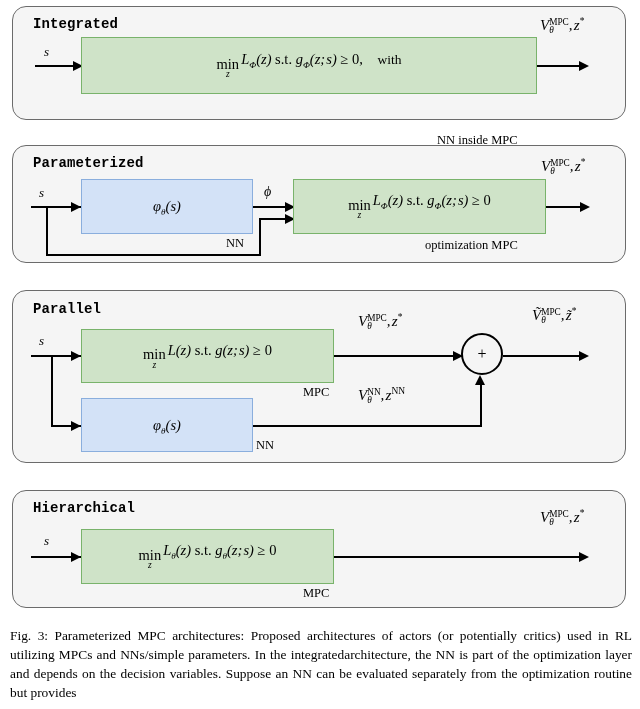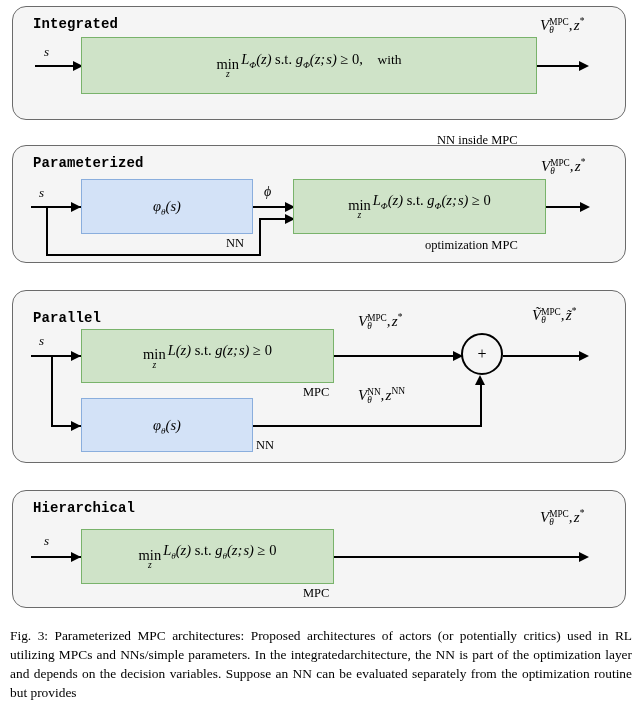--- a/index.html
+++ b/index.html
@@ -230,21 +230,21 @@
   <div class="siglabel up" style="left:528px; top:12px;">
     <span class="vmpc"><span class="mi">V</span><span class="stk">
           <span class="s-sup">MPC</span>
           <span class="s-sub">θ</span>
         </span><span class="mi">, z</span><sup class="mr">*</sup></span>
   </div>
 </div>
 
 <div class="panel" style="left:12px; top:290px; width:614px; height:173px;">
 
-  <div class="panel-title" style="left:20px; top:19px;">Parallel</div>
+  <div class="panel-title" style="left:20px; top:10px;">Parallel</div>
 
   <div class="siglabel" style="left:26px; top:42px;">s</div>
 
   <div class="hwire" style="left:18px; top:64px; width:22px;"></div>
   <div class="vwire" style="left:38px; top:64px; height:72px;"></div>
 
   <div class="hwire" style="left:38px; top:64px; width:32px;"></div>
   <div class="arrowhead" style="left:58px; top:60px;"></div>
 
   <div class="hwire" style="left:38px; top:134px; width:32px;"></div>

